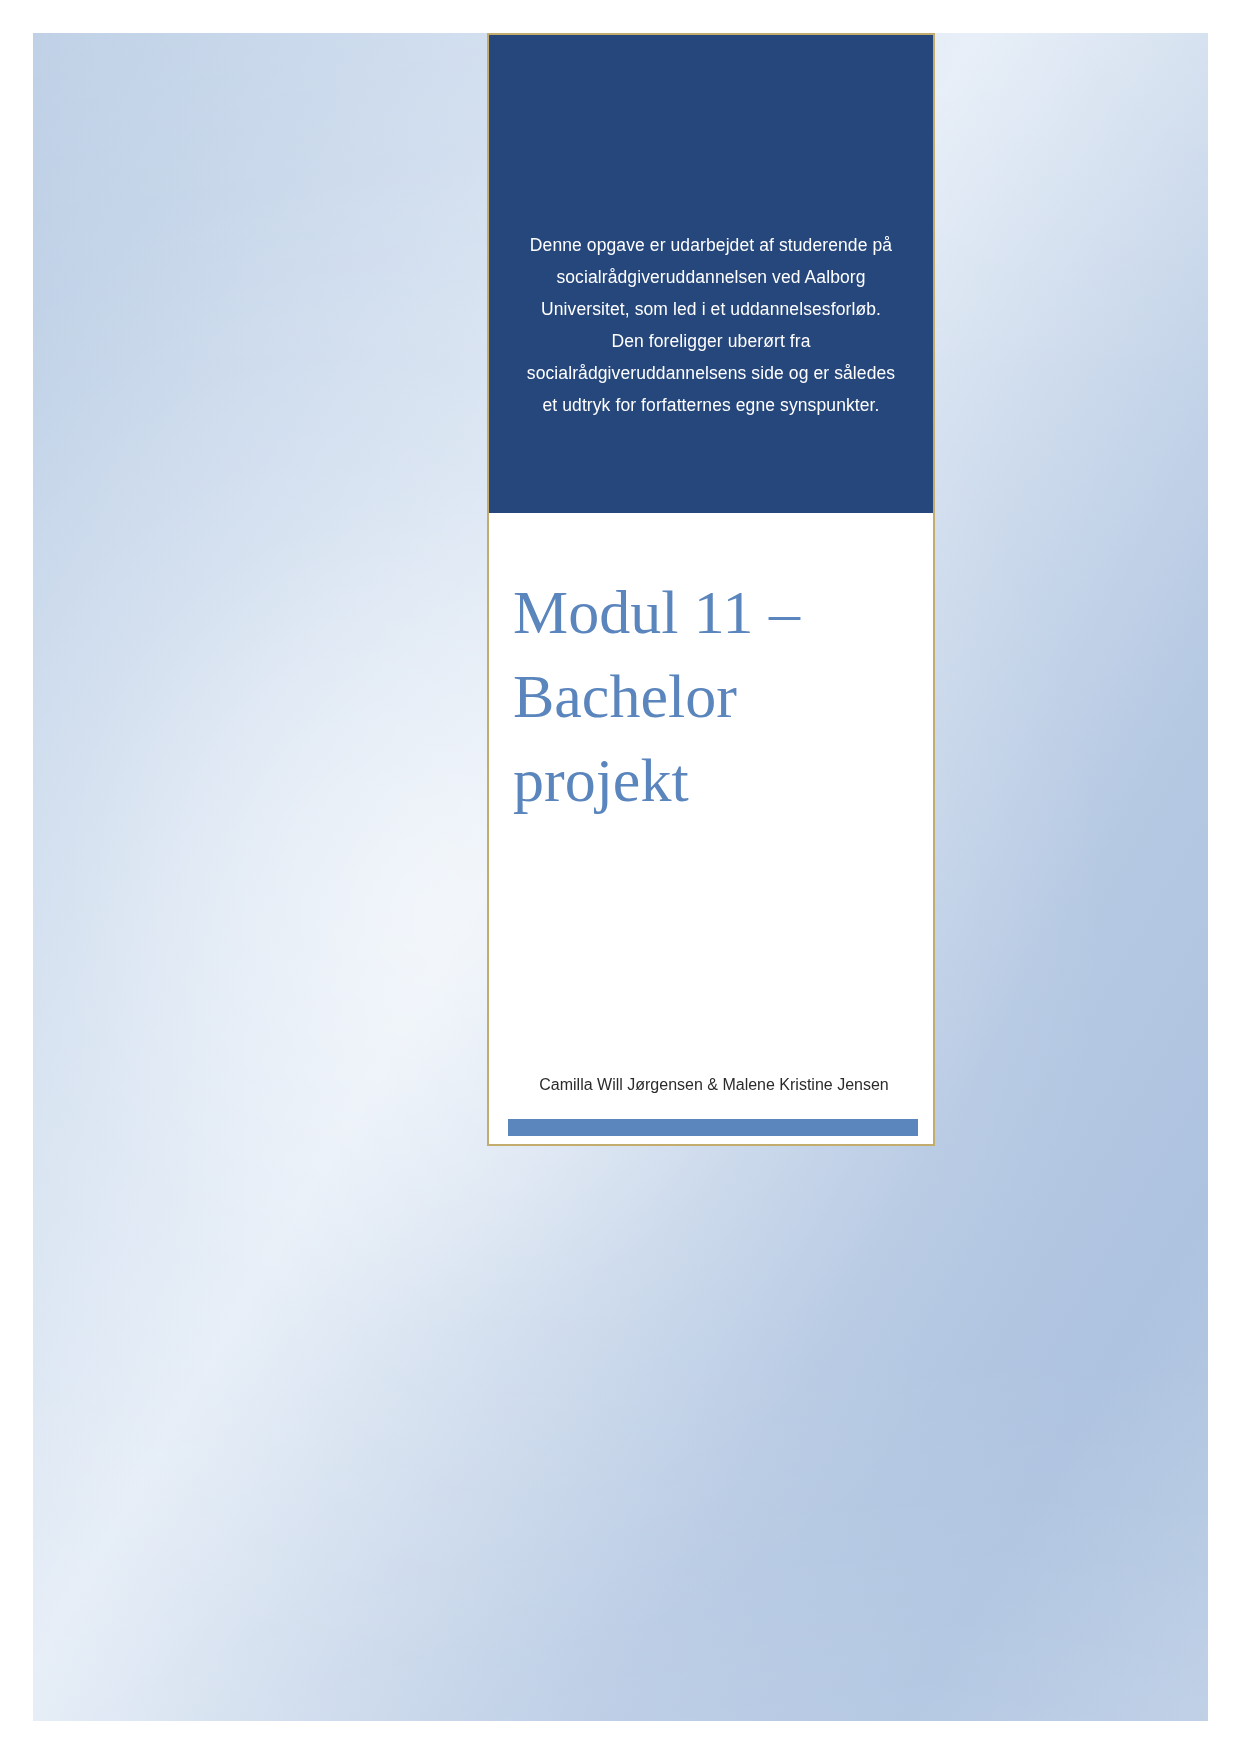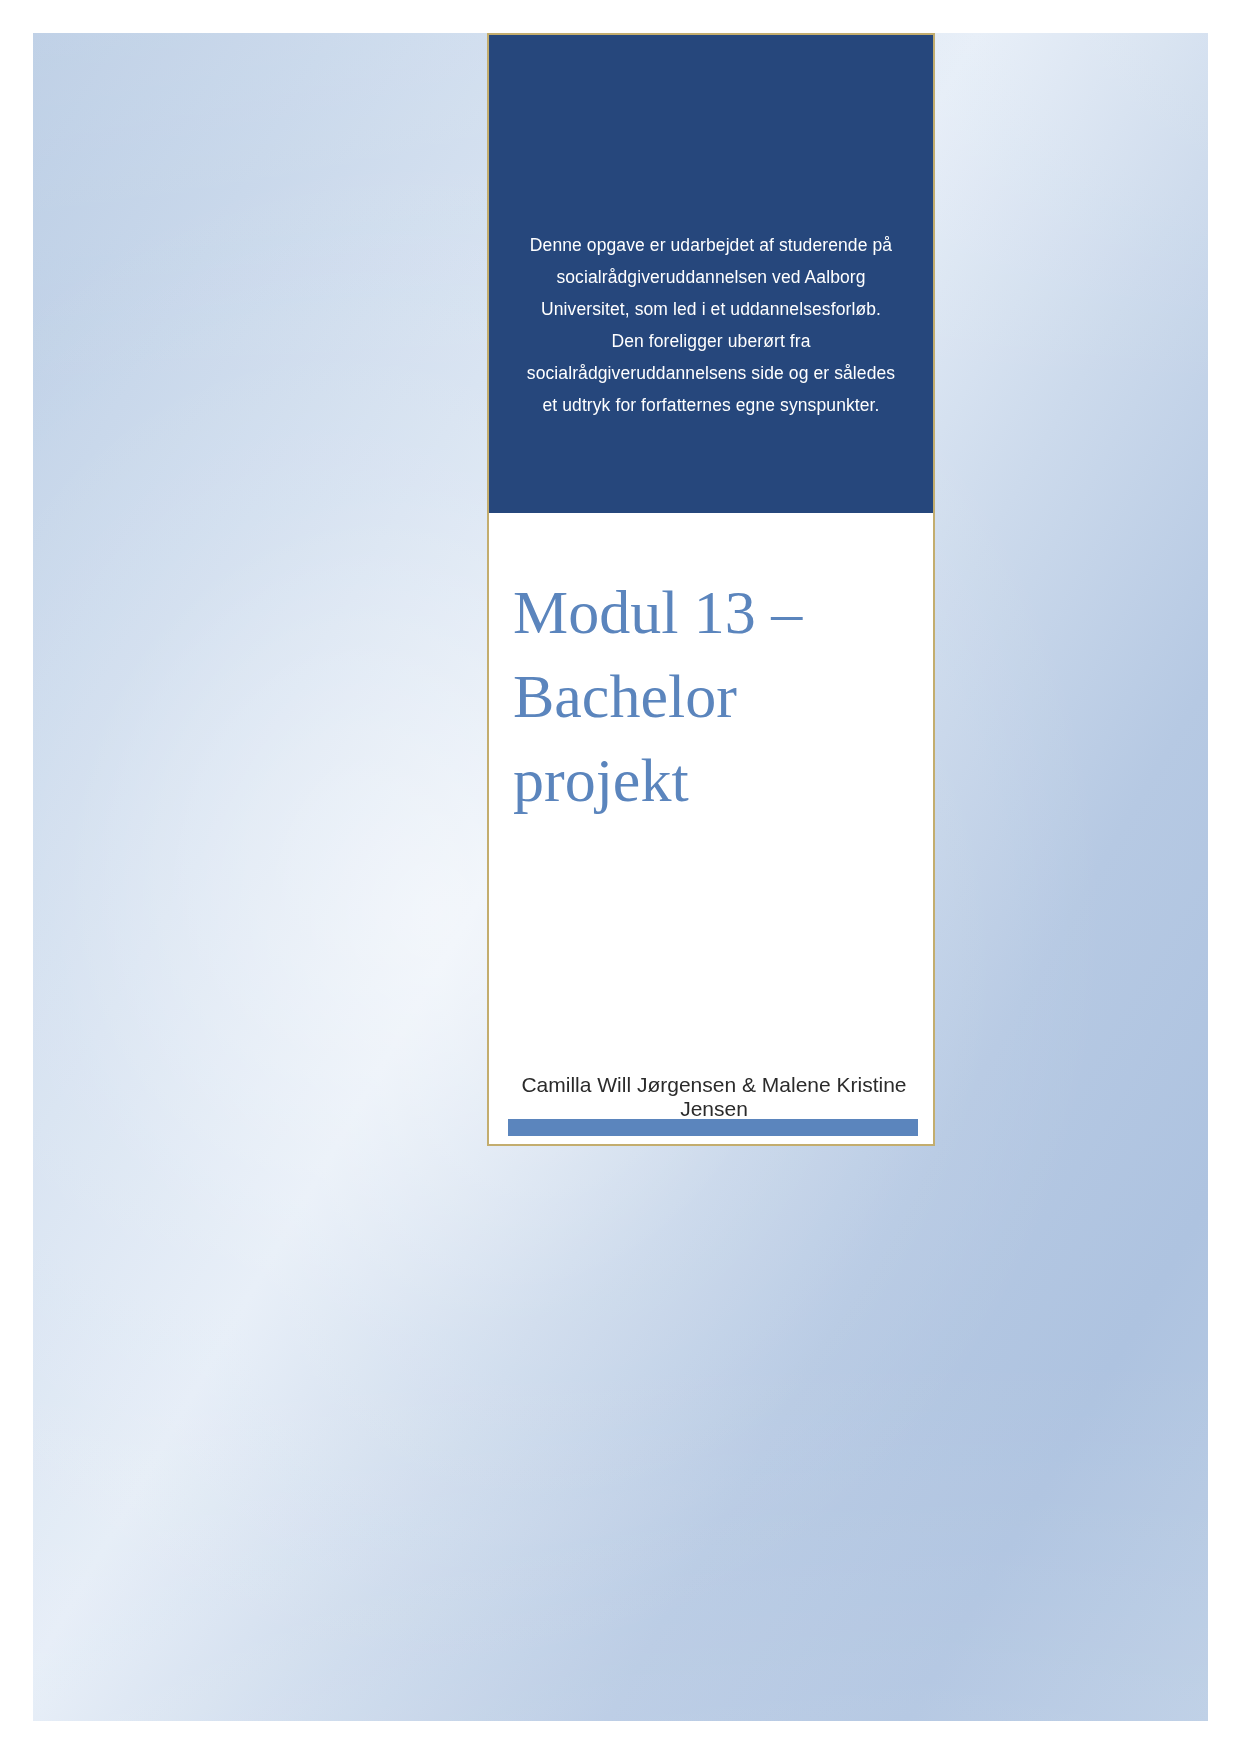--- a/index.html
+++ b/index.html
@@ -124,21 +124,21 @@
   }
 
   .authors {
     position: absolute;
     left: 16px;
     top: 560px;
     width: 418px;
     text-align: center;
     color: #2b2b2b;
     font-family: "Liberation Sans", sans-serif;
-    font-size: 21px;
+    font-size: 16px;
     line-height: 24px;
   }
 
   .accent-bar {
     position: absolute;
     left: 19px;
     top: 606px;
     width: 410px;
     height: 17px;
     background: #5b85bd;
@@ -152,21 +152,21 @@
   <div class="bg-panel"></div>
 
   <div class="card">
 
     <div class="disclaimer-block">
       <div class="disclaimer-text">Denne opgave er udarbejdet af studerende på socialrådgiveruddannelsen ved Aalborg Universitet, som led i et uddannelsesforløb. Den foreligger uberørt fra socialrådgiveruddannelsens side og er således et udtryk for forfatternes egne synspunkter.</div>
     </div>
 
     <div class="card-body">
 
-      <div class="doc-title">Modul 13 – Bachelor projekt</div>
+      <div class="doc-title">Modul 11 – Bachelor projekt</div>
 
 
       <div class="authors">Camilla Will Jørgensen &amp; Malene Kristine Jensen</div>
 
       <div class="accent-bar"></div>
 
     </div>
   </div>
 
 </div>

